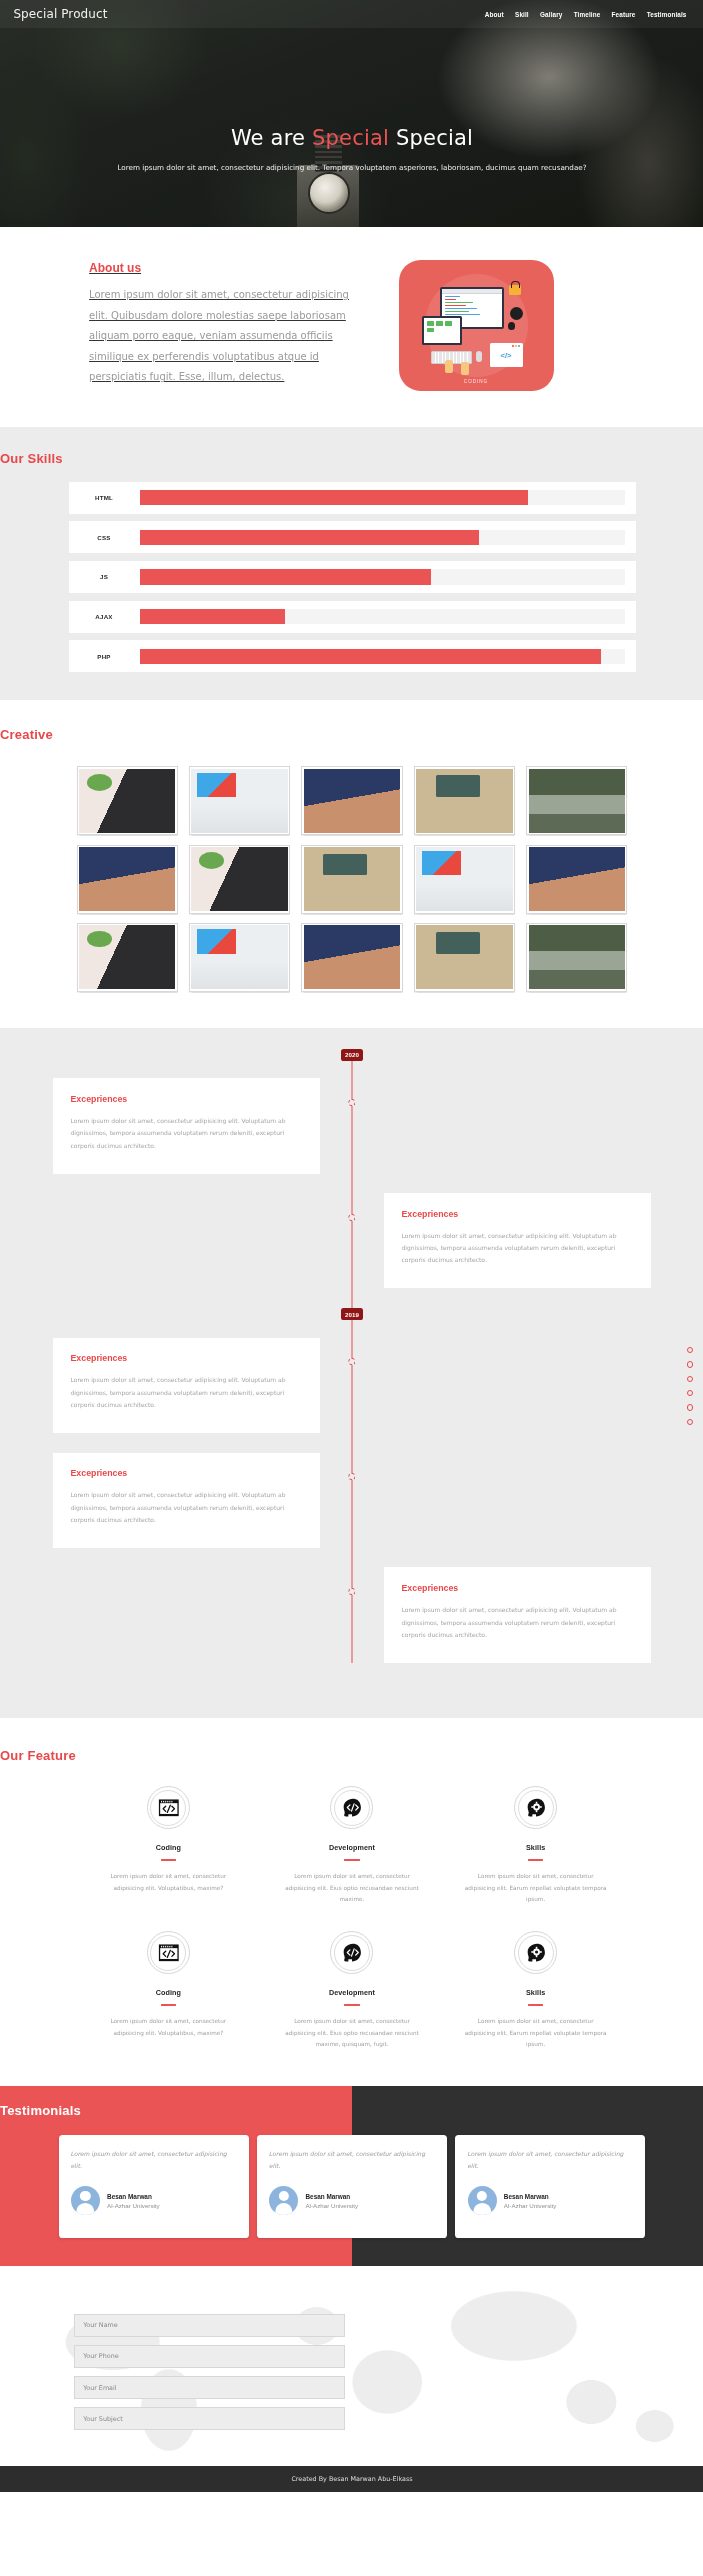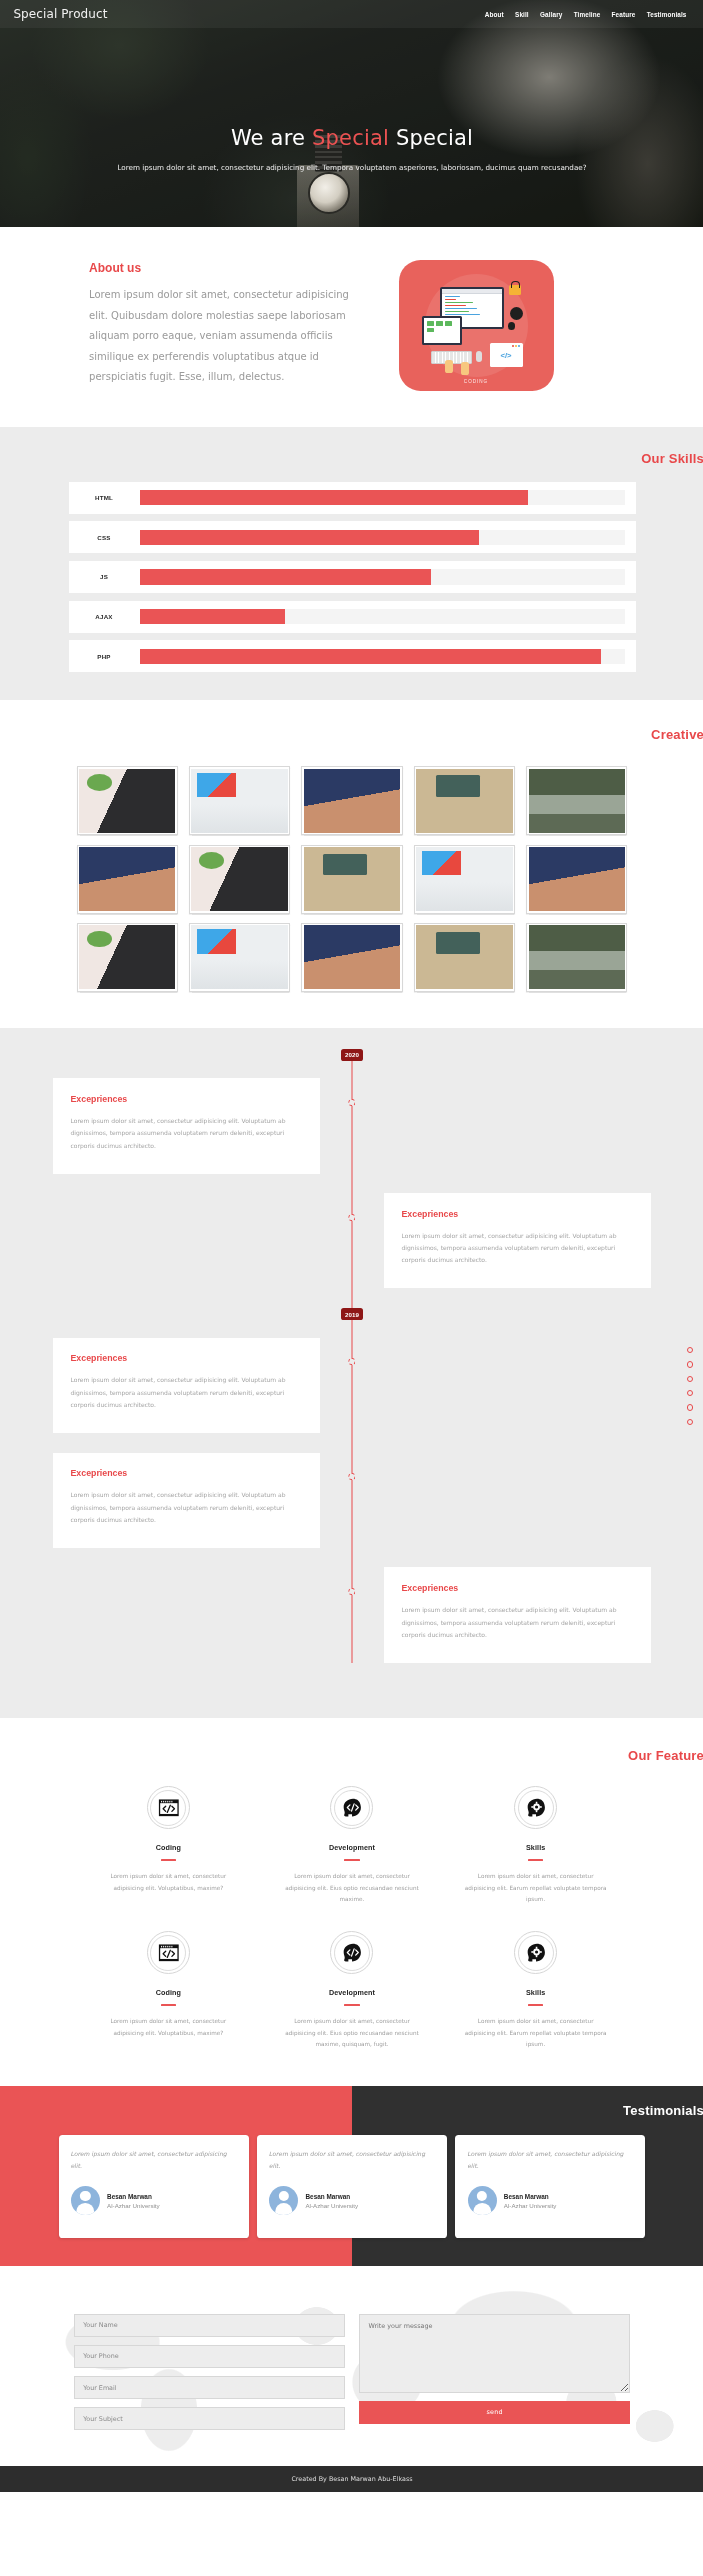--- a/index.html
+++ b/index.html
@@ -108,31 +108,32 @@
   .hero-sub {
     margin-top: 13.4px;
     font-size: 7.2px;
     color: #efefef;
     font-weight: 400;
     font-family: "DejaVu Sans", sans-serif;
   }
 
   
   .sec-title {
-    text-align: right;
+    text-align: left;
     color: #e8484a;
     font-size: 13px;
     font-weight: 700;
     letter-spacing: 0.2px;
   }
 
   
   .about {
     background: #fff;
     padding: 31px 0 36px;
+    text-decoration: underline;
   }
   .about-wrap {
     width: 567px;
     margin: 0 auto;
     display: flex;
     align-items: flex-start;
     gap: 41px;
   }
   .about-left { width: 289px; padding-left: 20.6px; padding-top: 3.1px; }
   .about-head {
@@ -910,24 +911,20 @@
 <section class="contact">
   <div class="map-bg"></div>
   <div class="contact-inner">
     <form class="form">
       <div class="fields" id="contact-fields">
           <input class="fld" type="text" placeholder="Your Name" style="">
           <input class="fld" type="text" placeholder="Your Phone" style="">
           <input class="fld" type="text" placeholder="Your Email" style="">
           <input class="fld" type="text" placeholder="Your Subject" style="">
         </div>
-      <div class="msg-col">
-        <textarea class="msg" placeholder="Write your message" style=""></textarea>
-        <button class="send-btn" type="submit">send</button>
-      </div>
     </form>
   </div>
 </section>
 
 <footer class="footer">
   <span>Created By Besan Marwan Abu-Elkass</span>
 </footer>
 
 
 </body></html>

